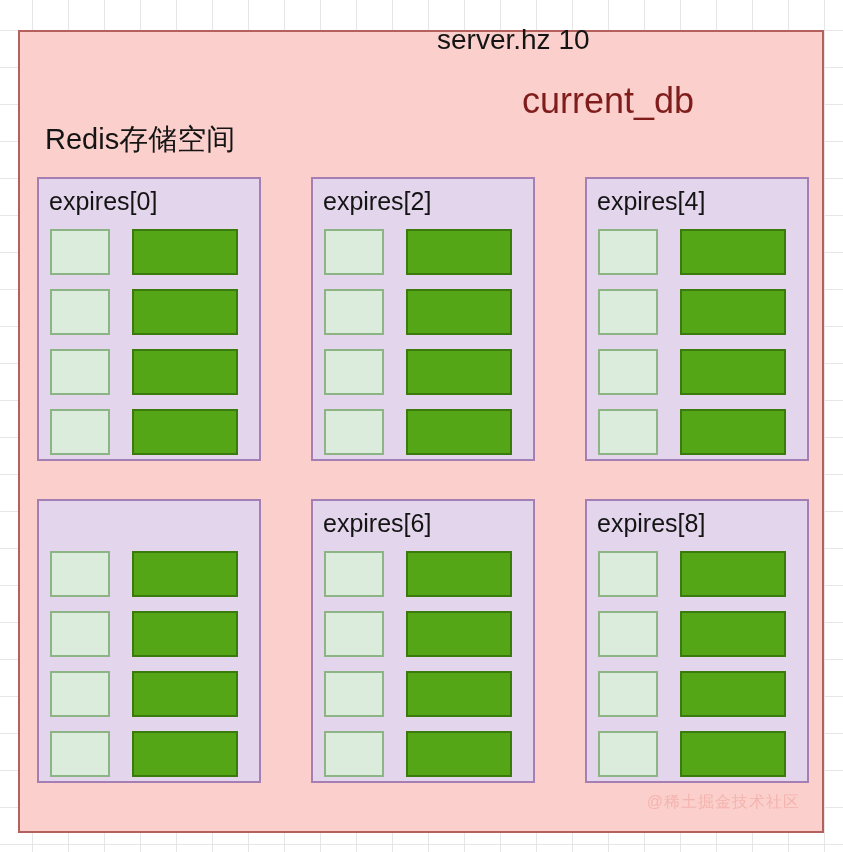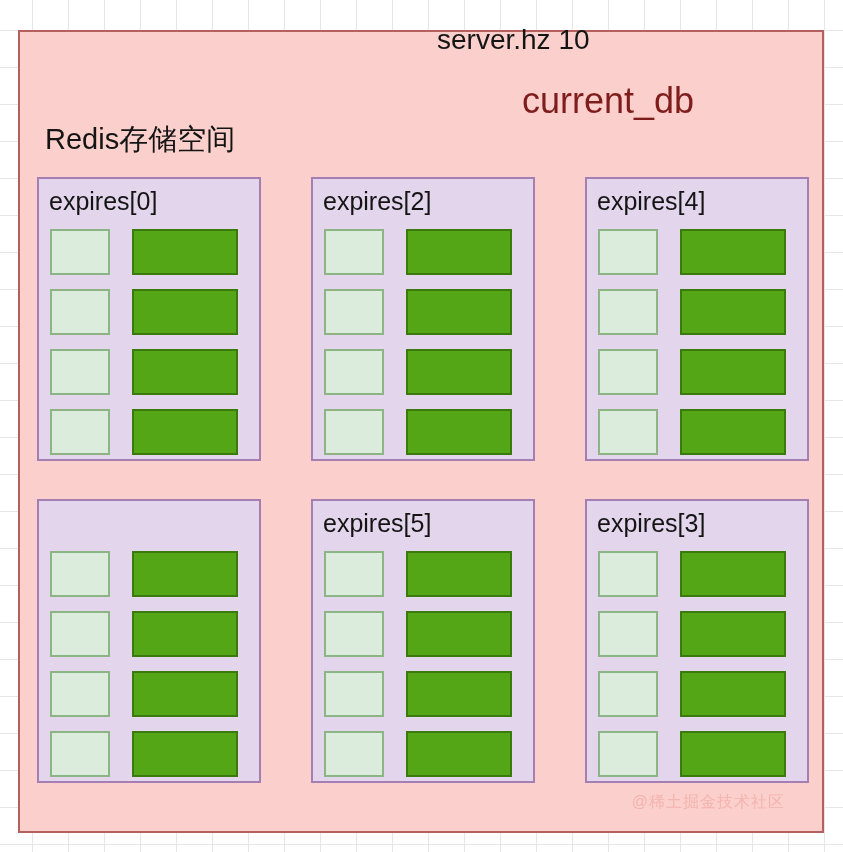--- a/index.html
+++ b/index.html
@@ -38,21 +38,21 @@
   }
   #server-hz-label{
     position:absolute;left:417px;top:-8px;
     font-size:28px;color:#141414;white-space:nowrap;
   }
   #current-db-label{
     position:absolute;left:502px;top:48px;
     font-size:36px;color:#7f1d1d;white-space:nowrap;
   }
   #watermark{
-    position:absolute;right:37px;bottom:18px;
+    position:absolute;right:22px;bottom:18px;
     font-size:16px;color:#f4b3ae;white-space:nowrap;
     letter-spacing:1px;
   }
 
   
   #expires-grid{
     position:absolute;
     left:17px;top:145px;
     width:772px;height:637px;
     display:grid;
@@ -187,42 +187,42 @@
             <div class="key-cell"></div>
             <div class="value-cell"></div>
           </div>
           <div class="entry-row">
             <div class="key-cell"></div>
             <div class="value-cell"></div>
           </div>
         </div>
       </div>
       <div class="expires-panel">
-        <div class="expires-label">expires[5]</div>
-        <div class="entry-rows">
-          <div class="entry-row">
-            <div class="key-cell"></div>
-            <div class="value-cell"></div>
-          </div>
-          <div class="entry-row">
-            <div class="key-cell"></div>
-            <div class="value-cell"></div>
-          </div>
-          <div class="entry-row">
-            <div class="key-cell"></div>
-            <div class="value-cell"></div>
-          </div>
-          <div class="entry-row">
-            <div class="key-cell"></div>
-            <div class="value-cell"></div>
-          </div>
-        </div>
-      </div>
-      <div class="expires-panel">
-        <div class="expires-label">expires[3]</div>
+        <div class="expires-label">expires[6]</div>
+        <div class="entry-rows">
+          <div class="entry-row">
+            <div class="key-cell"></div>
+            <div class="value-cell"></div>
+          </div>
+          <div class="entry-row">
+            <div class="key-cell"></div>
+            <div class="value-cell"></div>
+          </div>
+          <div class="entry-row">
+            <div class="key-cell"></div>
+            <div class="value-cell"></div>
+          </div>
+          <div class="entry-row">
+            <div class="key-cell"></div>
+            <div class="value-cell"></div>
+          </div>
+        </div>
+      </div>
+      <div class="expires-panel">
+        <div class="expires-label">expires[8]</div>
         <div class="entry-rows">
           <div class="entry-row">
             <div class="key-cell"></div>
             <div class="value-cell"></div>
           </div>
           <div class="entry-row">
             <div class="key-cell"></div>
             <div class="value-cell"></div>
           </div>
           <div class="entry-row">

